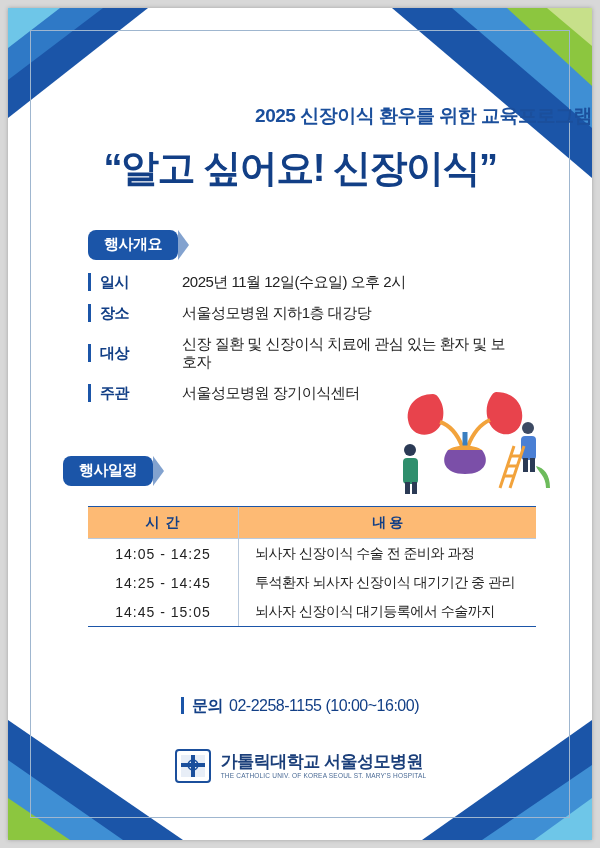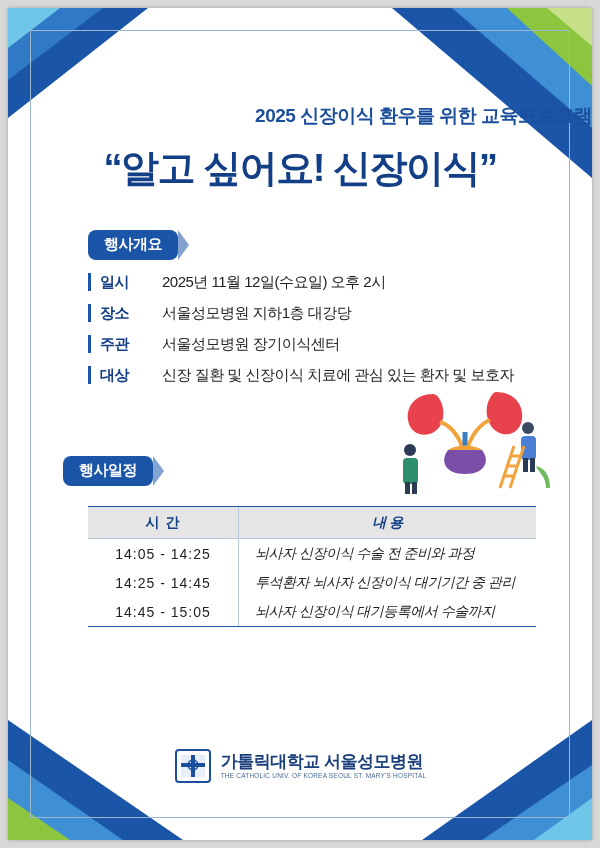--- a/index.html
+++ b/index.html
@@ -64,21 +64,21 @@
     opacity:.55;
   }
   .tag-overview{left:80px;top:222px;}
   .tag-schedule{left:55px;top:448px;}
 
   
   .info{
     position:absolute;left:80px;top:265px;width:430px;
   }
   .info-row{
-    display:flex;align-items:center;margin-bottom:13px;
+    display:flex;align-items:center;margin-bottom:13px;gap:20px;
   }
   .info-label{
     width:62px;flex:0 0 62px;
     border-left:3px solid #1b55a8;
     padding-left:9px;
     font-size:15px;font-weight:bold;color:#123f86;letter-spacing:-.5px;
     line-height:18px;
   }
   .info-value{
     font-size:15px;color:#222;letter-spacing:-.5px;line-height:18px;
@@ -88,27 +88,27 @@
   .illus{position:absolute;left:370px;top:368px;width:185px;height:120px;}
 
   
   .table{
     position:absolute;left:80px;top:498px;width:448px;
     border-top:1.5px solid #1b55a8;
     border-bottom:1.5px solid #1b55a8;
     font-size:14px;
   }
   .trow{display:flex;align-items:center;height:29px;}
-  .thead{border-bottom:1px solid #b9c9dc;height:31px;background:#e5e5e5;}
+  .thead{border-bottom:1px solid #b9c9dc;height:31px;background:#fdba74;}
   .c-time{
     width:150px;flex:0 0 150px;text-align:center;color:#222;letter-spacing:1px;
   }
   .c-desc{
     flex:1;padding-left:16px;color:#222;letter-spacing:-.5px;
-    border-left:1px solid #b9c9dc;height:100%;display:flex;align-items:center;font-style:italic;
+    border-left:1px solid #b9c9dc;height:100%;display:flex;align-items:center;
   }
   .thead .c-time,.thead .c-desc{font-weight:bold;color:#123f86;}
   .thead .c-desc{justify-content:center;padding-left:0;}
 
   
   .contact{
     position:absolute;top:688px;left:0;right:0;text-align:center;
     font-size:16px;color:#123f86;letter-spacing:-.5px;
   }
   .contact .lbl{
@@ -176,26 +176,26 @@
   <div class="info">
     <div class="info-row">
       <div class="info-label">일시</div>
       <div class="info-value">2025년 11월 12일(수요일) 오후 2시</div>
     </div>
     <div class="info-row">
       <div class="info-label">장소</div>
       <div class="info-value">서울성모병원 지하1층 대강당</div>
     </div>
     <div class="info-row">
+      <div class="info-label">대상</div>
+      <div class="info-value">신장 질환 및 신장이식 치료에 관심 있는 환자 및 보호자</div>
+    </div>
+    <div class="info-row">
       <div class="info-label">주관</div>
       <div class="info-value">서울성모병원 장기이식센터</div>
-    </div>
-    <div class="info-row">
-      <div class="info-label">대상</div>
-      <div class="info-value">신장 질환 및 신장이식 치료에 관심 있는 환자 및 보호자</div>
     </div>
   </div>
 
   <div class="illus">
     <svg width="185" height="120" viewBox="0 0 185 120">
 
       <path d="M55,18 C38,18 28,30 30,44 C32,58 46,62 56,56 C66,50 68,34 62,24 C60,20 58,18 55,18 Z" fill="#e8434c"></path>
       <path d="M118,16 C135,16 146,28 144,43 C142,58 128,62 118,55 C108,48 106,32 112,22 C114,18 116,16 118,16 Z" fill="#e8434c"></path>
 
       <path d="M62,46 C74,50 80,60 84,70" stroke="#f2a33c" stroke-width="4" fill="none"></path>
@@ -241,20 +241,23 @@
     <div class="trow">
       <div class="c-time">14:25 - 14:45</div>
       <div class="c-desc">투석환자 뇌사자 신장이식 대기기간 중 관리</div>
     </div>
     <div class="trow">
       <div class="c-time">14:45 - 15:05</div>
       <div class="c-desc">뇌사자 신장이식 대기등록에서 수술까지</div>
     </div>
   </div>
 
+  <div class="contact">
+    <span class="lbl">문의</span><span>02-2258-1155 (10:00~16:00)</span>
+  </div>
 
   <div class="footer">
     <div class="logo-mark">
       <svg width="38" height="40" viewBox="0 0 38 40">
         <rect x="2" y="4" width="34" height="32" rx="3" fill="none" stroke="#1b4f9c" stroke-width="2"></rect>
         <rect x="7" y="9" width="24" height="22" fill="#e8eef7"></rect>
         <rect x="17" y="9" width="4" height="22" fill="#1b4f9c"></rect>
         <rect x="7" y="17" width="24" height="4" fill="#1b4f9c"></rect>
         <circle cx="19" cy="19" r="5" fill="none" stroke="#1b4f9c" stroke-width="1.5"></circle>
       </svg>

